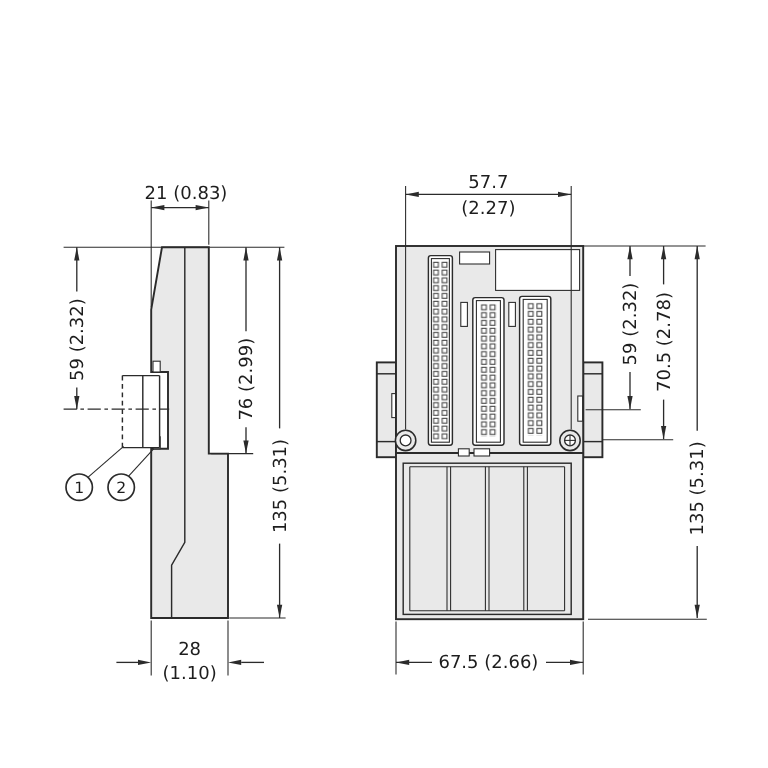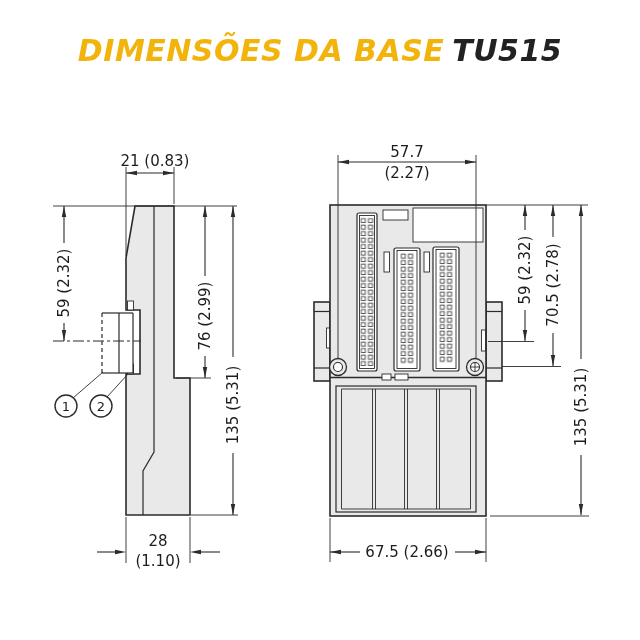--- a/index.html
+++ b/index.html
@@ -44,23 +44,20 @@
   .centerline{stroke:var(--line);stroke-width:1;fill:none;stroke-dasharray:11 3 3 3;}
   .dashed{stroke-dasharray:4 3;}
   .callout-circle{fill:#ffffff;stroke:var(--line);stroke-width:1.4;}
   .callout-num{font-size:13px;}
 </style>
 </head>
 <body>
 
 <div class="page">
 
-  <div class="title">
-    <span class="prefix">DIMENSÕES DA BASE</span><span class="model">TU515</span>
-  </div>
 
   <svg width="640" height="640" viewBox="0 0 640 640">
     <defs>
       <pattern id="pins1" x="360.5" y="217.5" width="13" height="6.5" patternUnits="userSpaceOnUse">
         <rect x="0.8" y="1.1" width="4" height="4" fill="#ffffff" stroke="#444444" stroke-width="0.9"></rect>
         <rect x="8" y="1.1" width="4" height="4" fill="#ffffff" stroke="#444444" stroke-width="0.9"></rect>
       </pattern>
       <pattern id="pins2" x="400.5" y="253" width="13" height="6.5" patternUnits="userSpaceOnUse">
         <rect x="0.8" y="1.1" width="4" height="4" fill="#ffffff" stroke="#444444" stroke-width="0.9"></rect>
         <rect x="8" y="1.1" width="4" height="4" fill="#ffffff" stroke="#444444" stroke-width="0.9"></rect>

